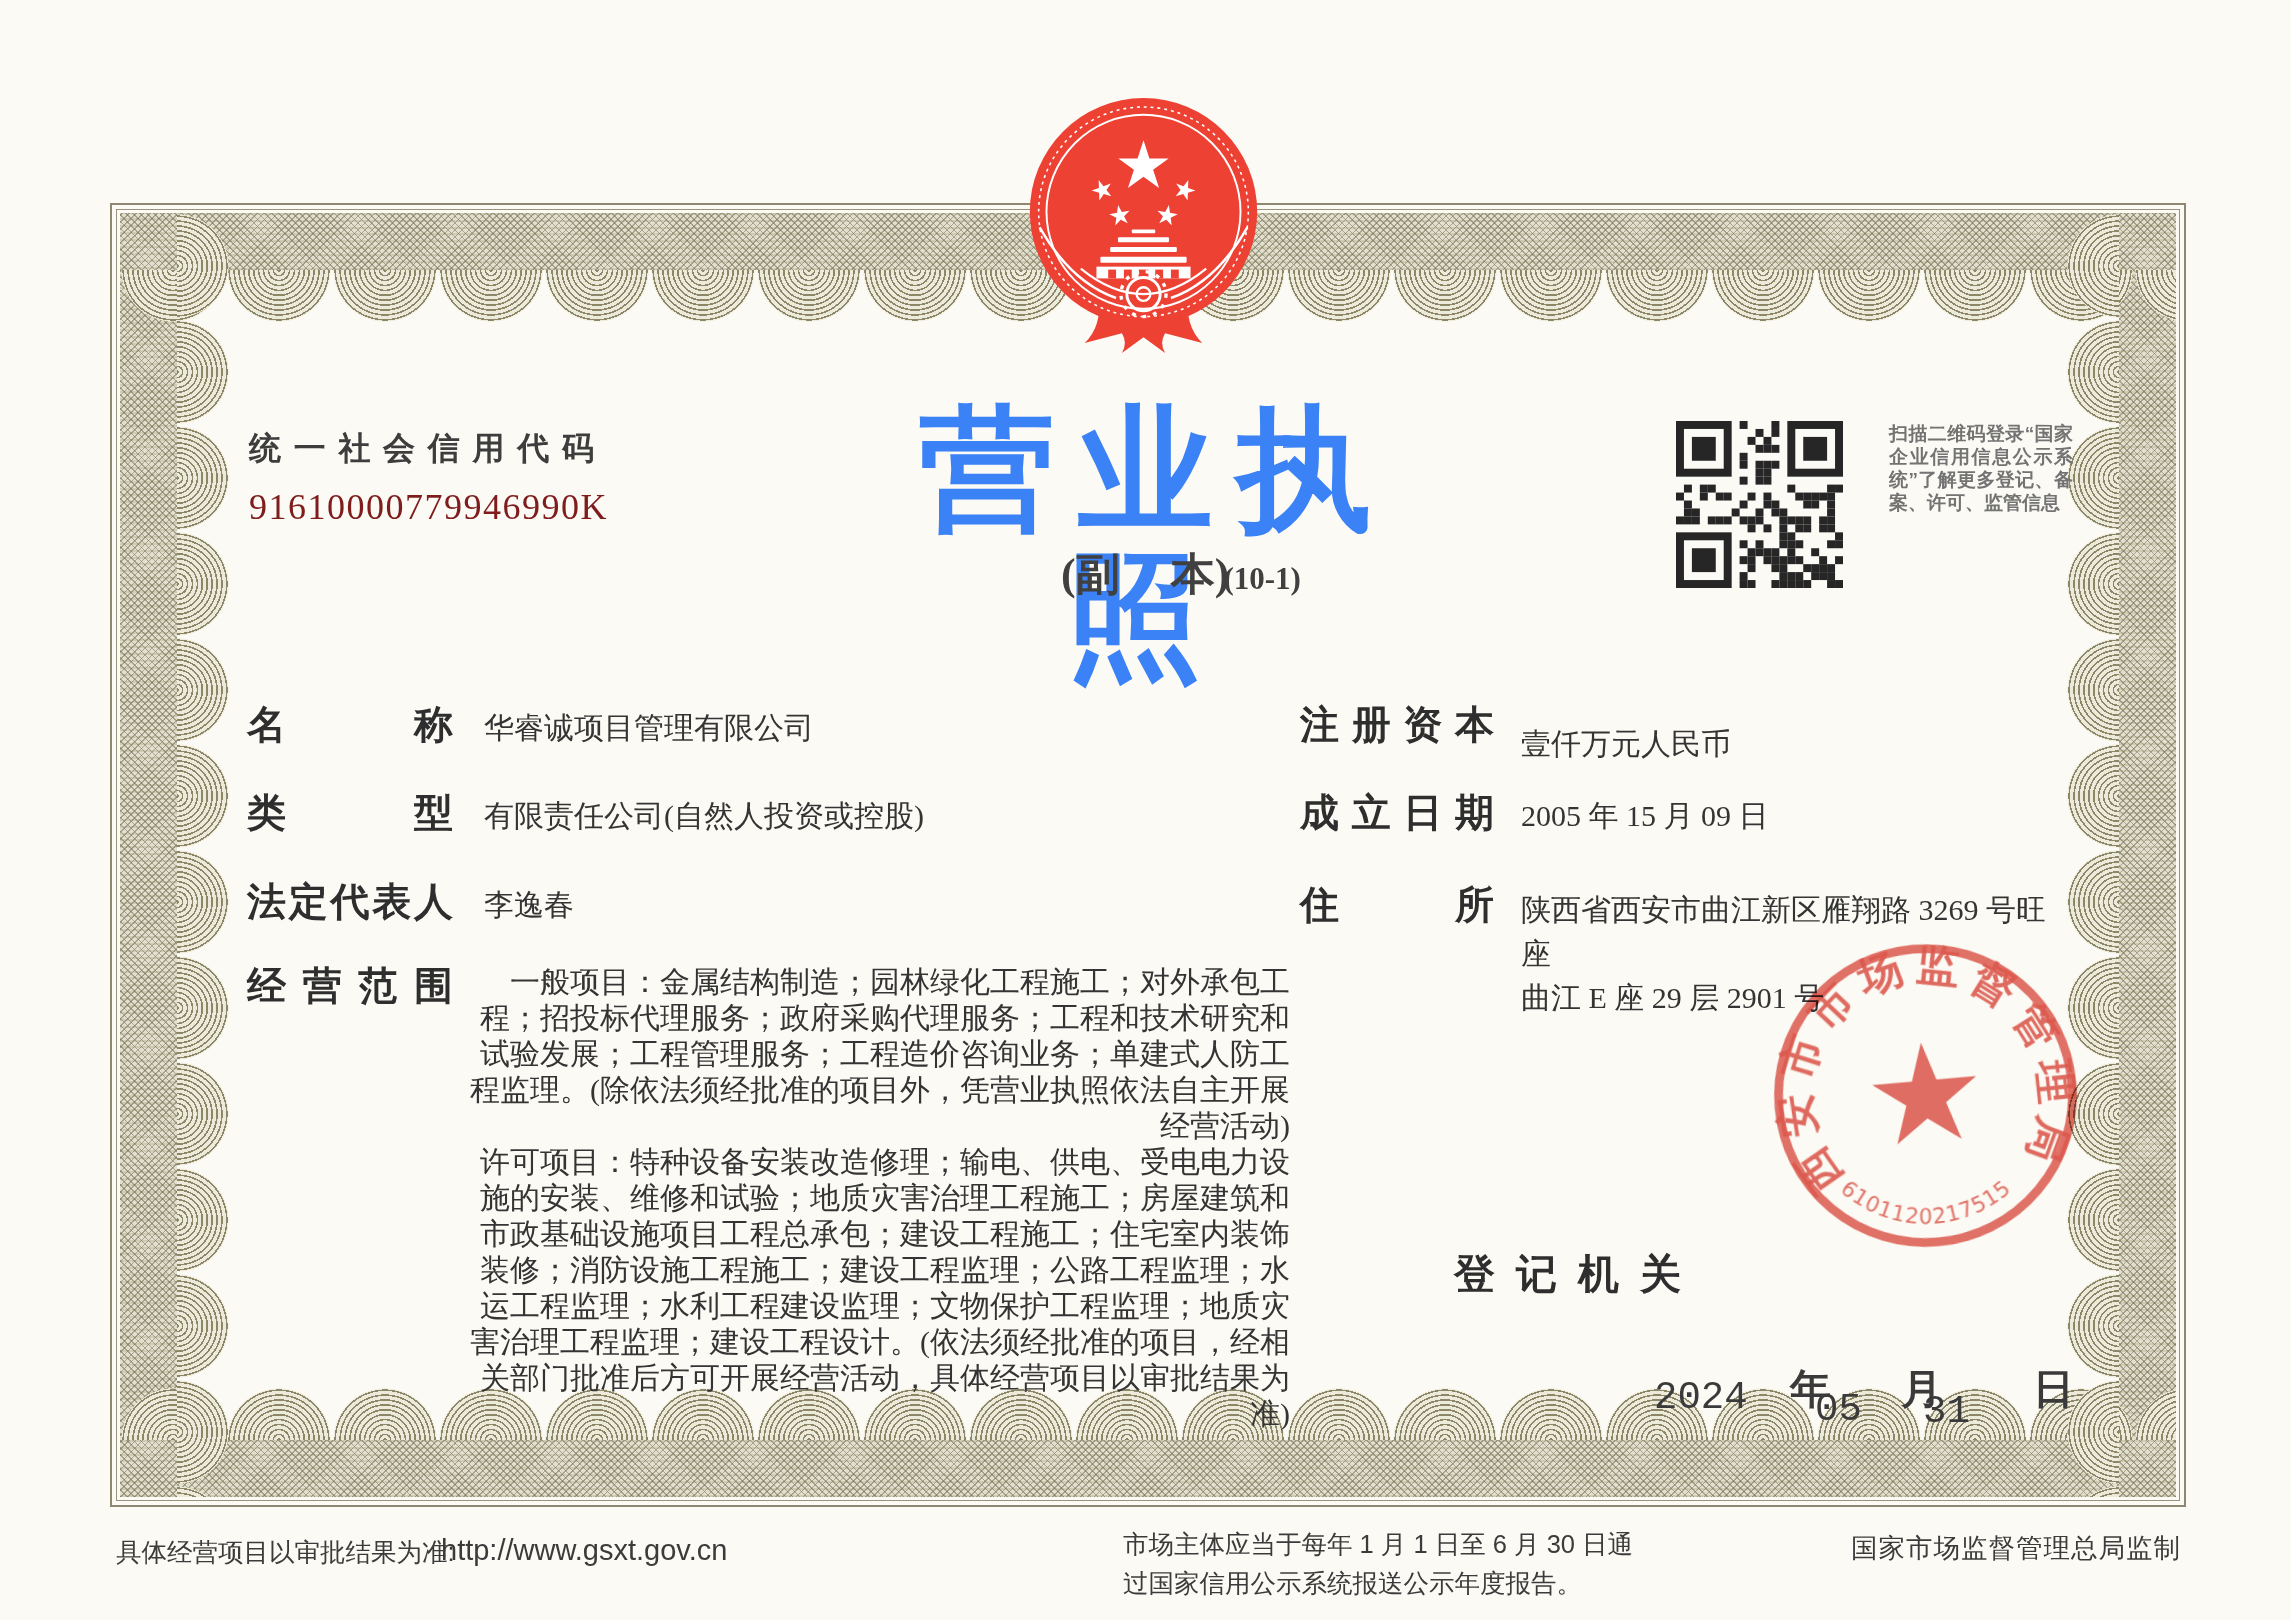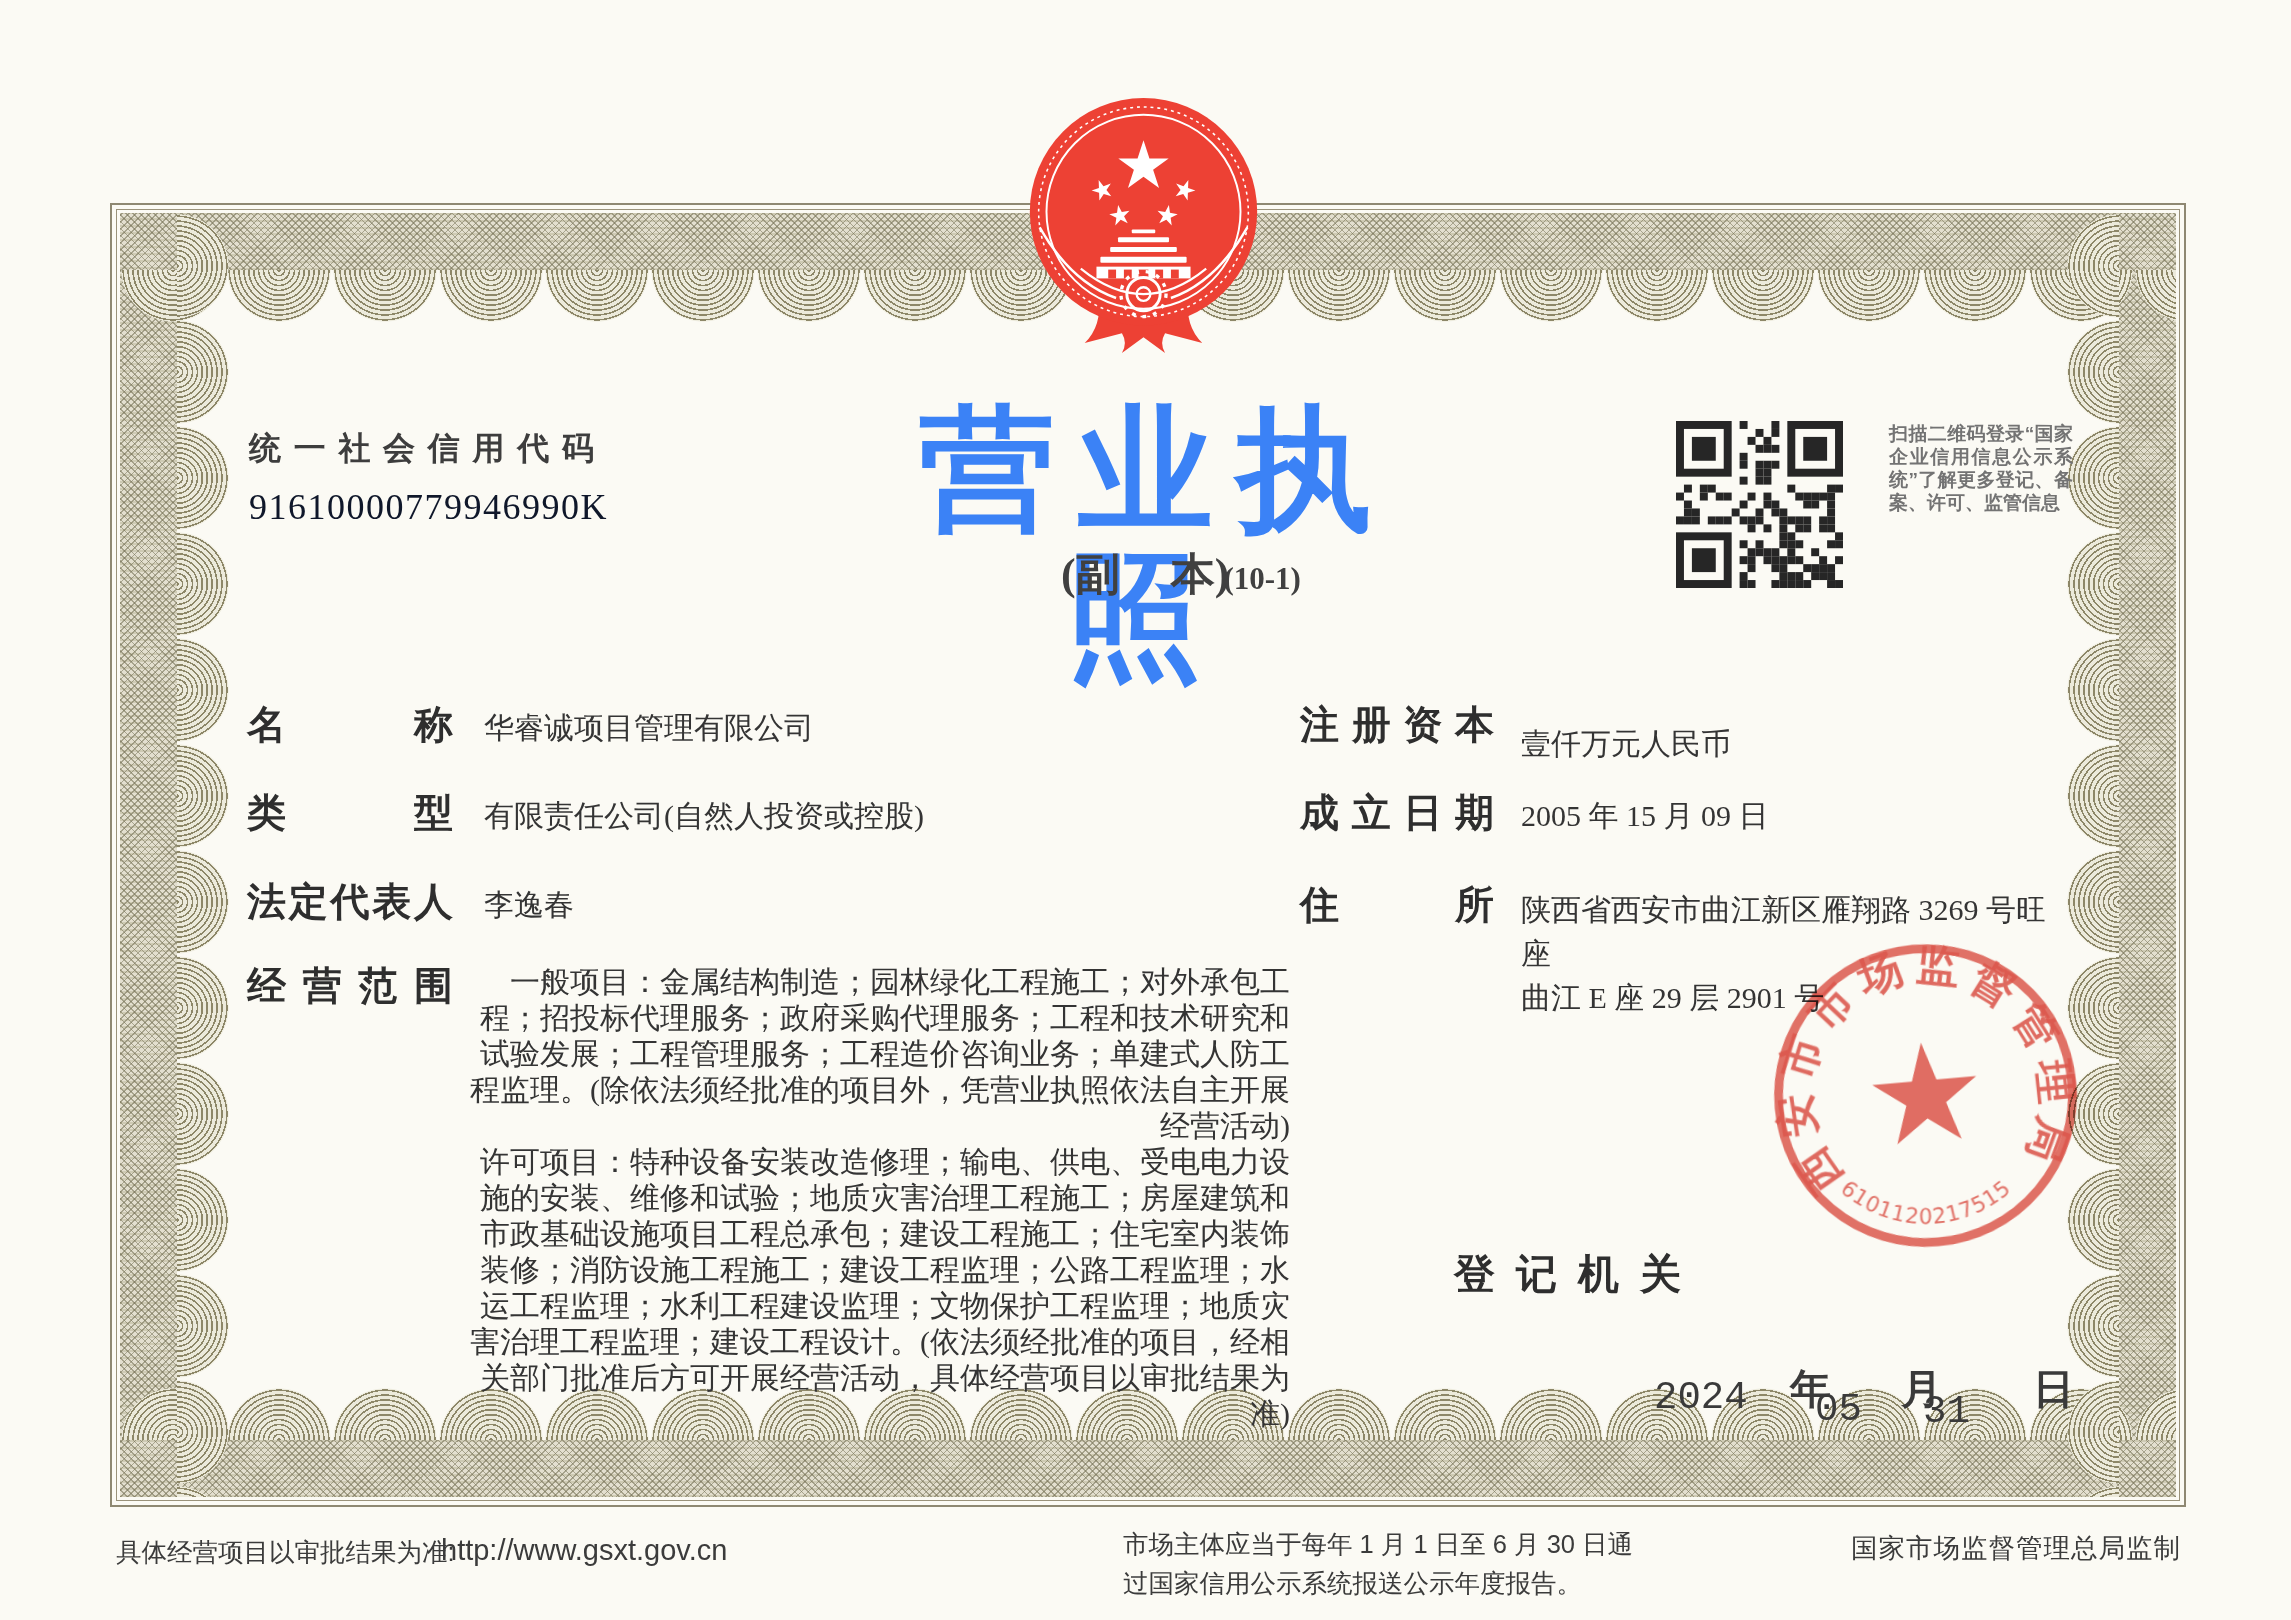--- a/index.html
+++ b/index.html
@@ -49,21 +49,21 @@
     background:repeating-radial-gradient(circle at 100% 50%, #8d8768 0 1.6px, #eceadb 1.6px 4.9px);
     background-size:53px 106px;
     -webkit-mask:radial-gradient(53px 53px at 100% 50%, #000 51px, transparent 52px);
     -webkit-mask-size:53px 106px;
     mask:radial-gradient(53px 53px at 100% 50%, #000 51px, transparent 52px);
     mask-size:53px 106px;}
 
   
   .emblem{position:absolute;left:1022px;top:90px;width:243px;height:271px;}
   .credit-label{left:249px;top:427px;width:345px;font-size:32px;font-weight:600;color:#3d3d3d;}
-  .credit-code{left:249px;top:486px;font-family:"Liberation Serif",serif;font-size:36px;letter-spacing:1.5px;color:#0f172a;}
+  .credit-code{left:249px;top:486px;font-family:"Liberation Serif",serif;font-size:36px;letter-spacing:1.5px;color:#7f1d1d;}
   .title{left:822px;top:396px;width:647px;text-align:center;
     font-size:135px;line-height:147px;font-weight:bold;letter-spacing:23.5px;text-indent:23.5px;
     color:#3b82f6;}
   .subtitle{left:1061px;top:545px;font-family:"Liberation Serif",serif;font-weight:700;
     font-size:44px;color:#404040;white-space:nowrap;}
   .subtitle .gap{display:inline-block;width:51px;}
   .copy-note{font-size:31px;margin-left:-5.9px;}
 
   .qr{position:absolute;left:1676px;top:420px;width:167px;height:169px;}
   .qr-caption{left:1865px;top:422px;width:184px;font-size:19px;line-height:23px;

